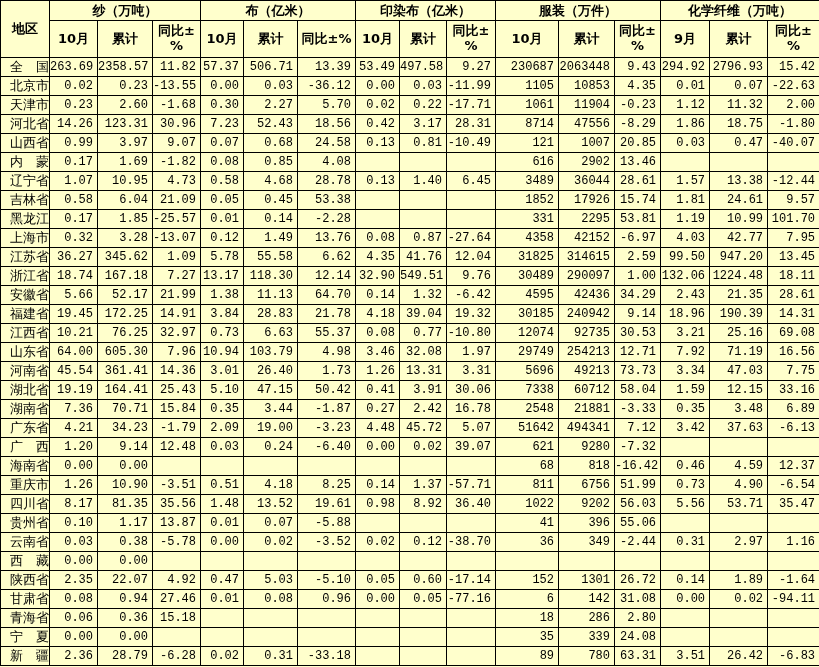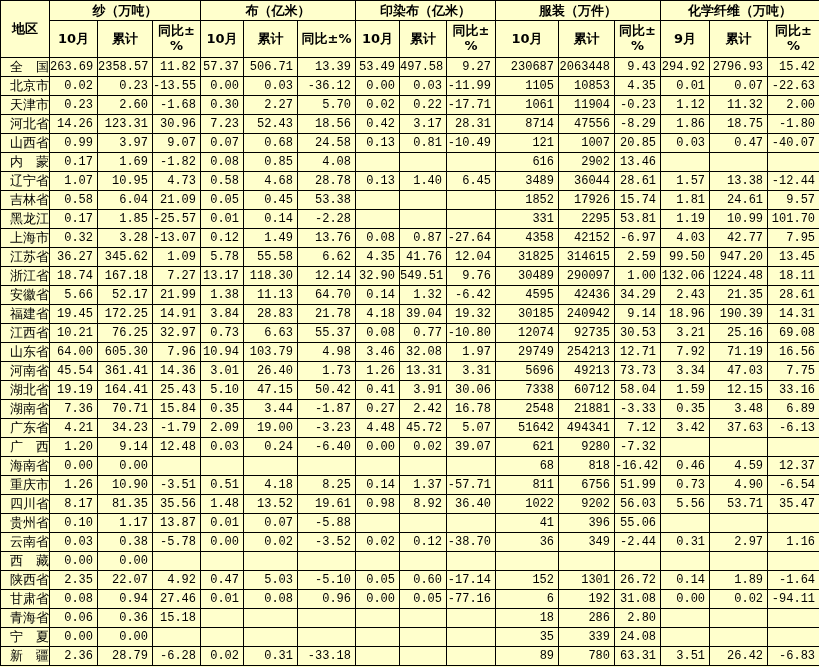--- a/index.html
+++ b/index.html
@@ -615,21 +615,21 @@
           <td class="num">0.08</td>
           <td class="num">0.94</td>
           <td class="num">27.46</td>
           <td class="num">0.01</td>
           <td class="num">0.08</td>
           <td class="num">0.96</td>
           <td class="num">0.00</td>
           <td class="num">0.05</td>
           <td class="num">-77.16</td>
           <td class="num">6</td>
-          <td class="num">192</td>
+          <td class="num">142</td>
           <td class="num">31.08</td>
           <td class="num">0.00</td>
           <td class="num">0.02</td>
           <td class="num">-94.11</td>
         </tr>
         <tr>
           <td class="region">青海省</td>
           <td class="num">0.06</td>
           <td class="num">0.36</td>
           <td class="num">15.18</td>

